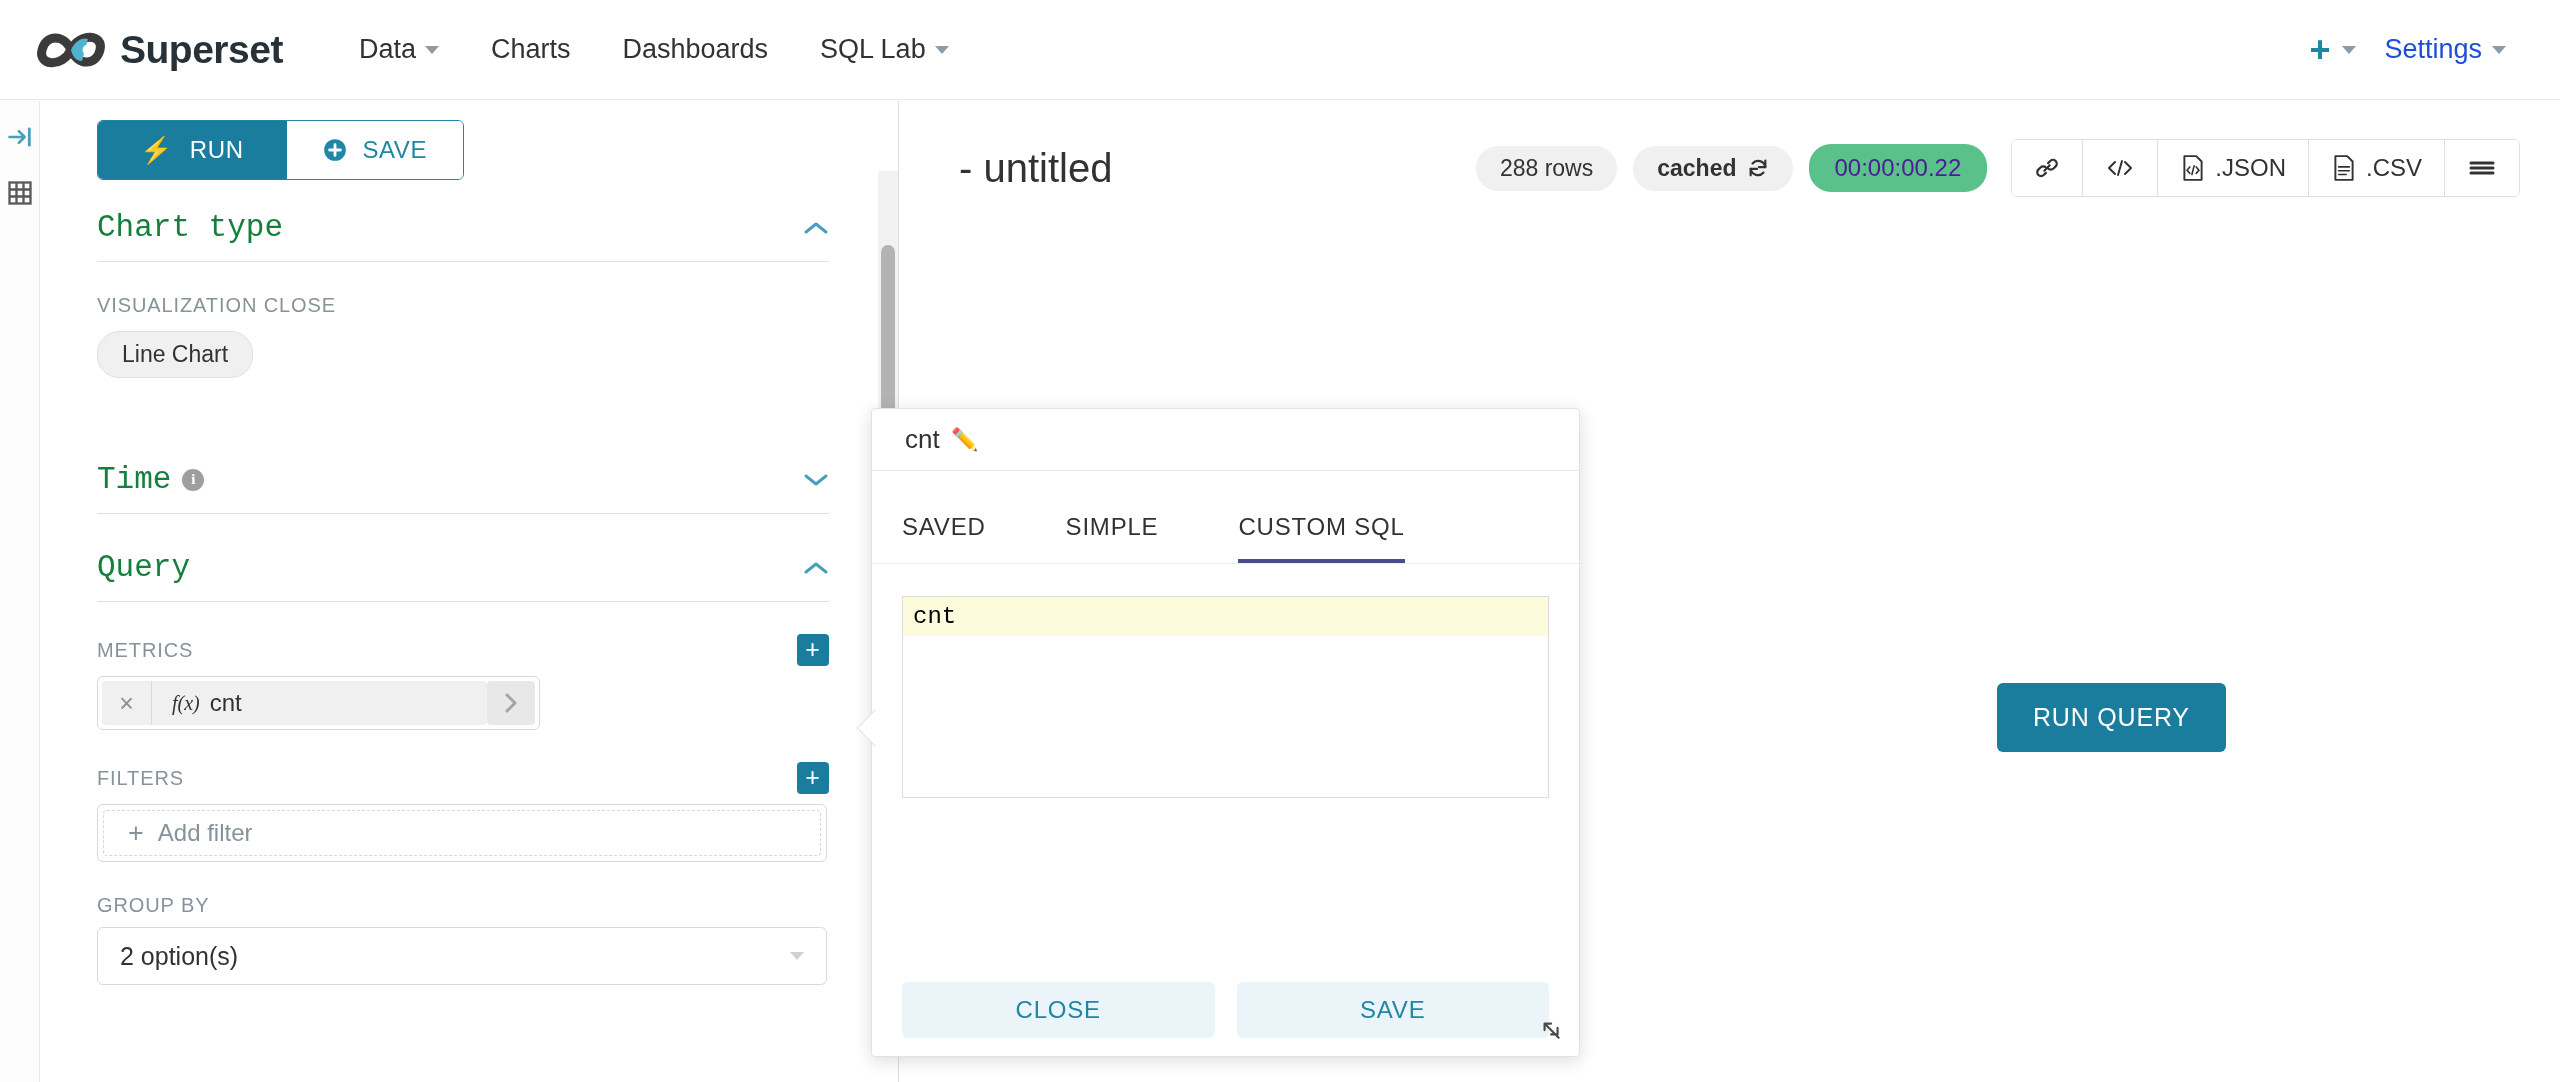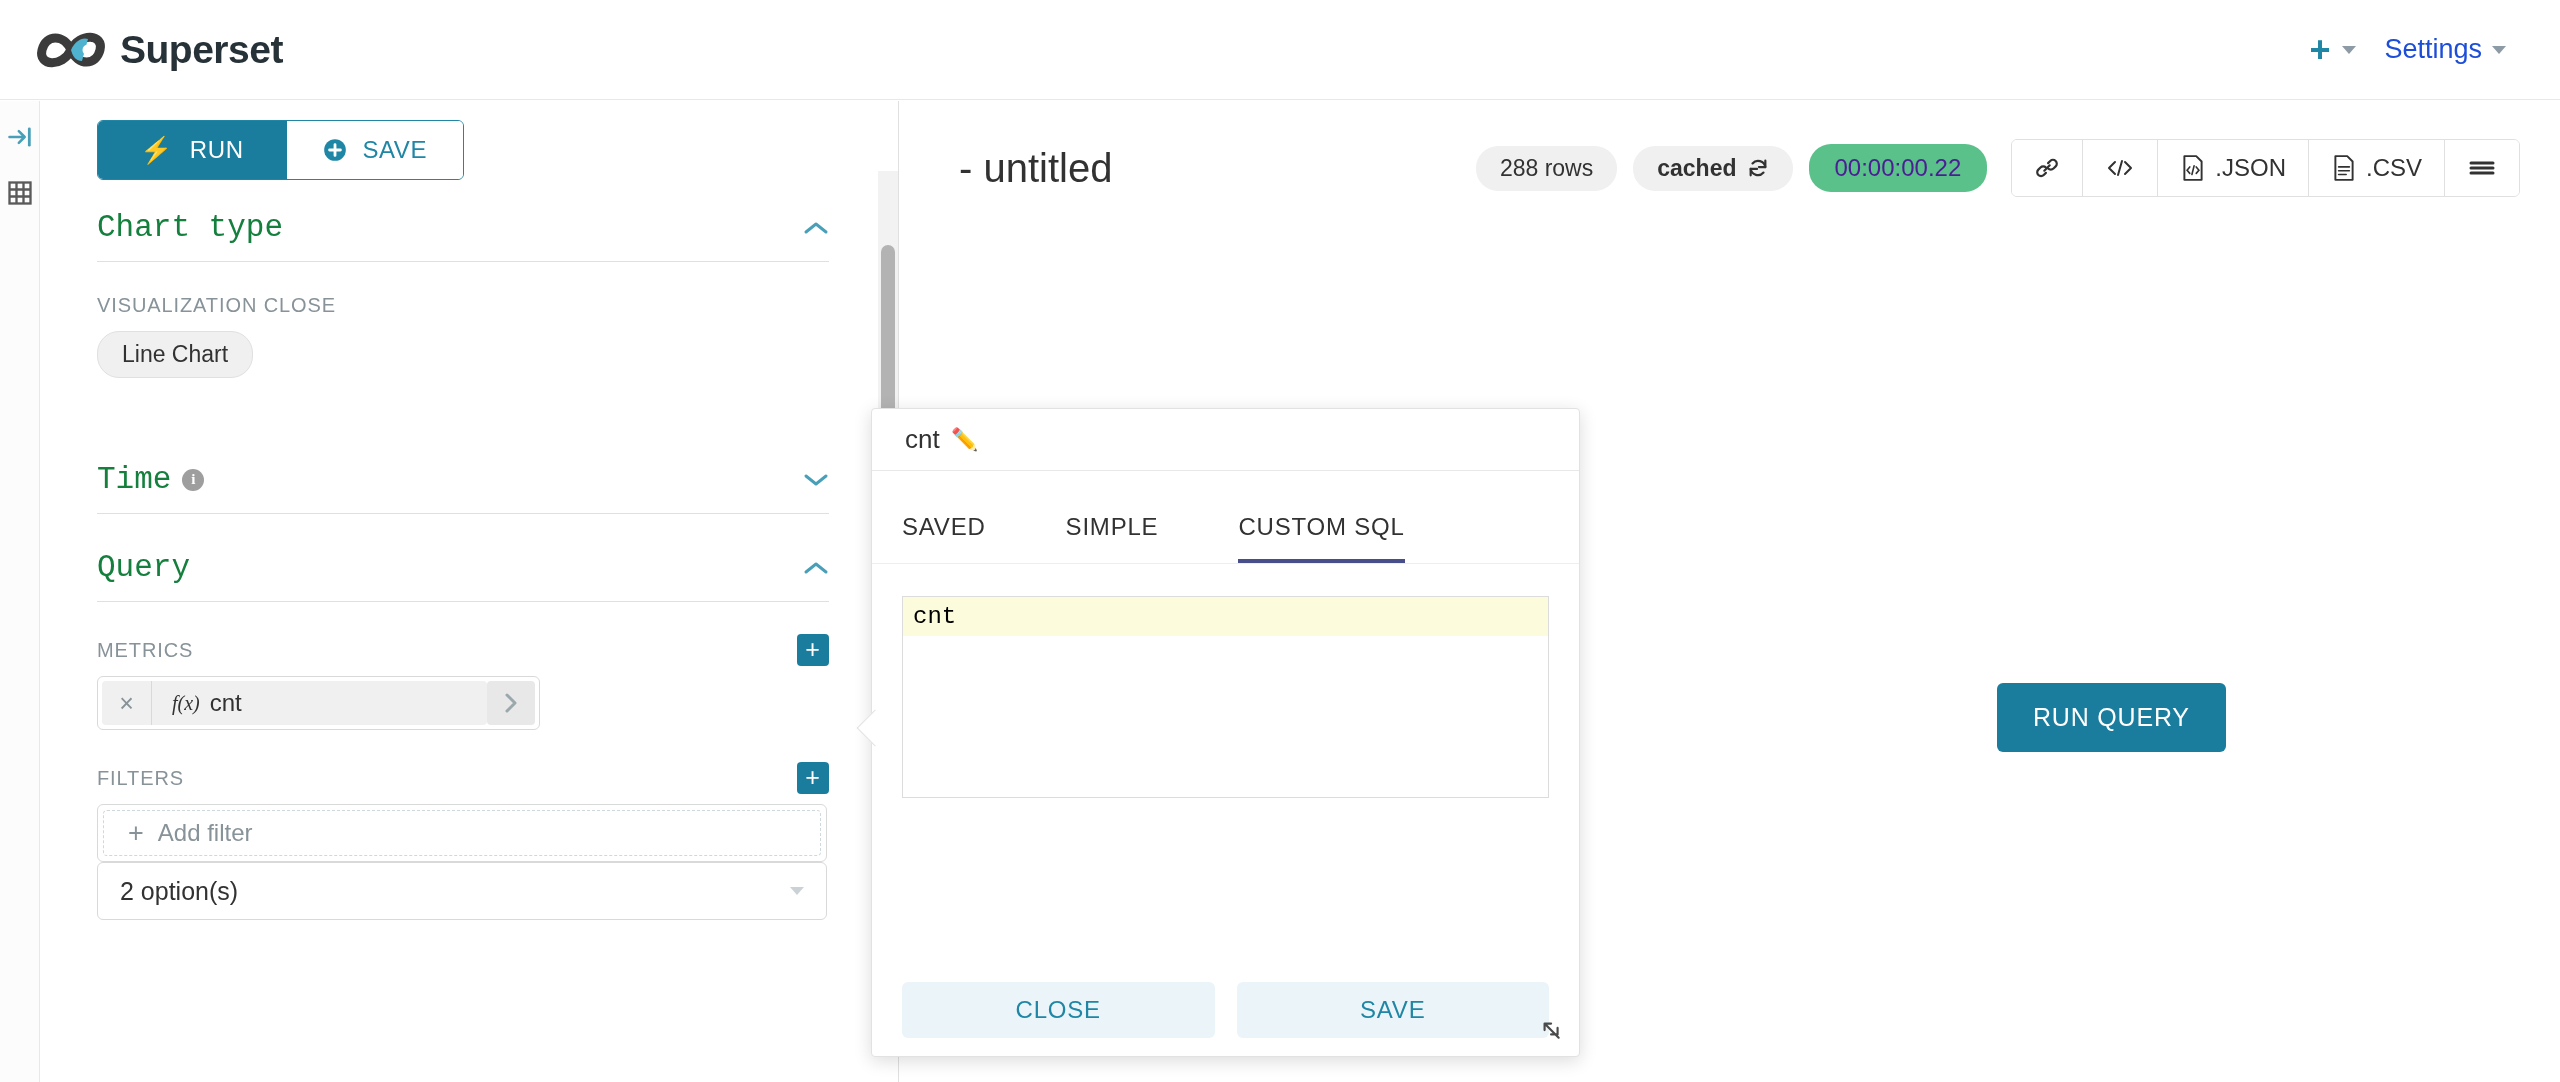--- a/index.html
+++ b/index.html
@@ -288,20 +288,36 @@
 
 <div class="navbar">
   <div class="brand">
     <svg class="brand-logo" viewBox="0 0 78 44">
       <path d="M39 22 C32 6, 14 6, 10 22 C6 38, 30 40, 39 22 C48 4, 72 6, 68 22 C64 38, 46 38, 39 22 Z" fill="none" stroke="#3b3b3b" stroke-width="9"></path>
       <path d="M39 22 C43 13, 50 9, 56 11 L50 33 C44 33, 41 29, 39 22 Z" fill="#4fb3cf"></path>
       <circle cx="22" cy="22" r="5.5" fill="#ffffff"></circle>
       <circle cx="56" cy="22" r="5.5" fill="#ffffff"></circle>
     </svg>
     <span class="brand-text">Superset</span>
+  </div>
+  <div class="nav-items">
+    <div class="nav-item">
+      <span>Data</span>
+      <span class="caret"></span>
+    </div>
+    <div class="nav-item">
+      <span>Charts</span>
+    </div>
+    <div class="nav-item">
+      <span>Dashboards</span>
+    </div>
+    <div class="nav-item">
+      <span>SQL Lab</span>
+      <span class="caret"></span>
+    </div>
   </div>
   <div class="nav-right">
     <span class="plus-nav">+</span>
     <span class="caret"></span>
     <div class="settings-item">
       <span>Settings</span>
       <span class="caret"></span>
     </div>
   </div>
 </div>
@@ -385,20 +401,23 @@
       <span>FILTERS</span>
       <span class="add-btn">+</span>
     </div>
     <div class="filter-box">
       <div class="filter-inner">
         <span class="filter-plus">+</span>
         <span class="filter-text">Add filter</span>
       </div>
     </div>
 
+    <div class="field-label">
+      <span>GROUP BY</span>
+    </div>
     <div class="select-box">
       <span class="select-text">2 option(s)</span>
       <span class="caret select-caret"></span>
     </div>
   </div>
 
 </div>
 
 <div class="cp-scroll-track"></div>
 <div class="cp-scroll-thumb"></div>

